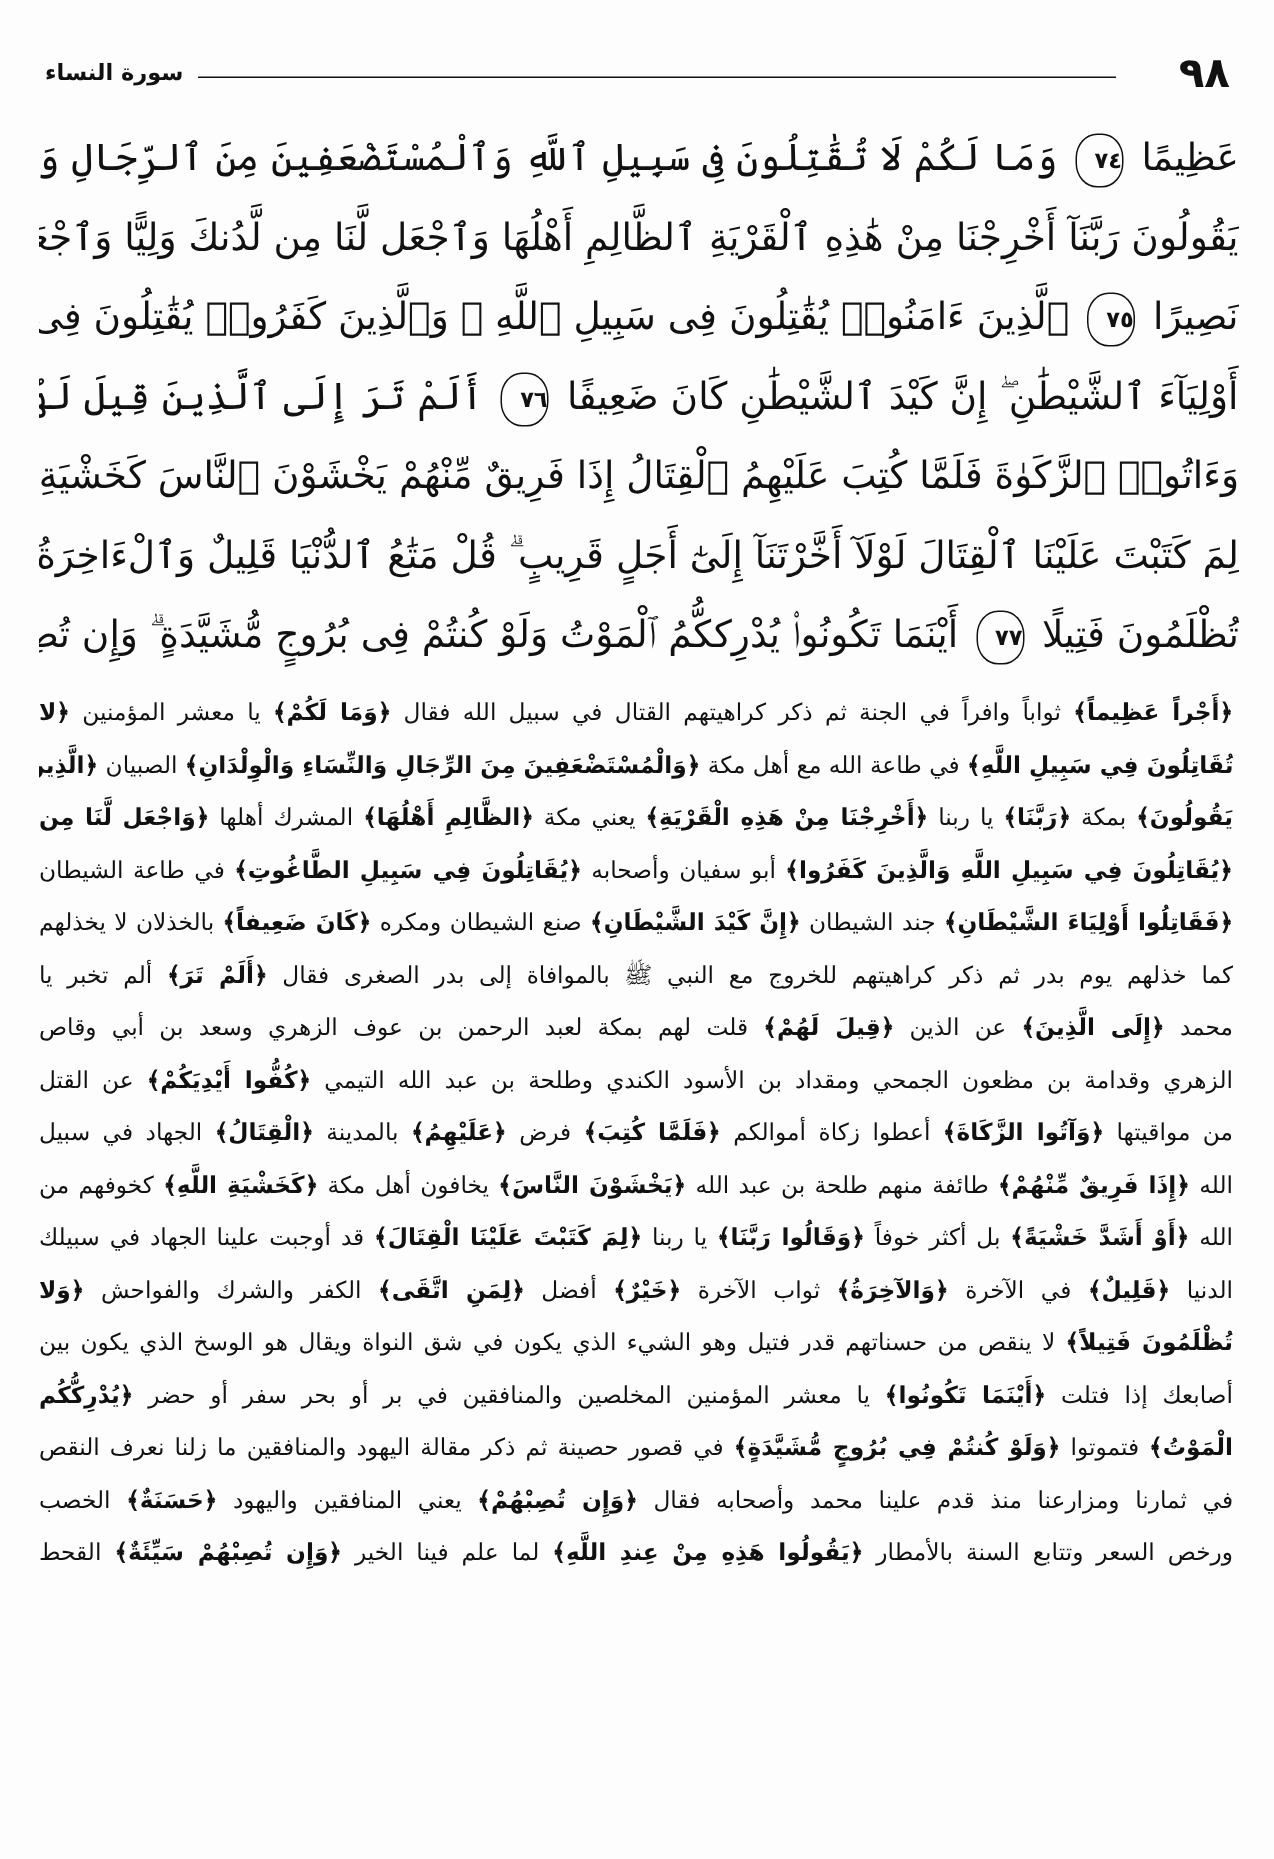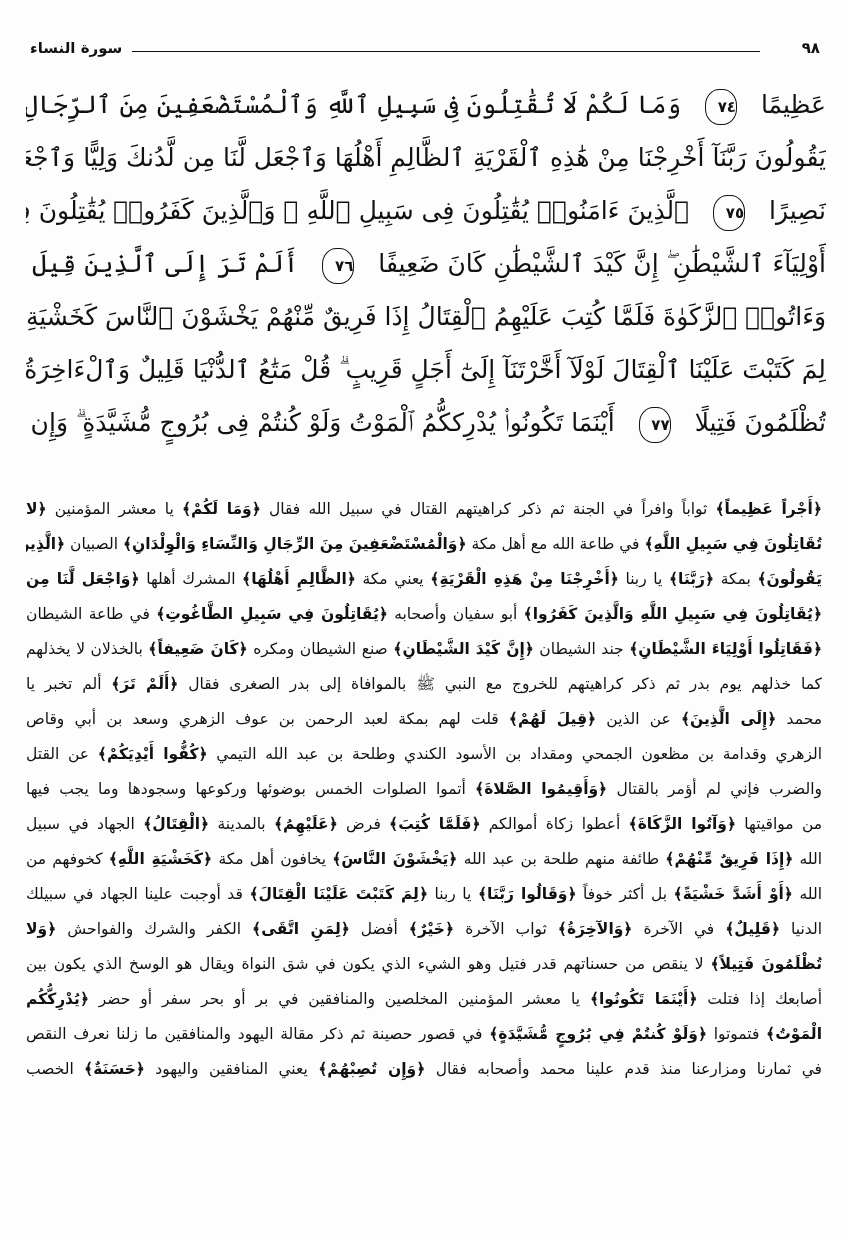--- a/index.html
+++ b/index.html
@@ -2,29 +2,29 @@
 <html><head>
 <meta charset="utf-8">
 <style>
   html, body { margin:0; padding:0; background:#fdfdfd; }
   body { width:849px; height:1239px; overflow:hidden; position:relative;
          font-family:"DejaVu Sans", sans-serif; color:#111; }
   .header { position:absolute; top:36px; left:30px; width:790px; height:24px;
             display:flex; align-items:center; direction:ltr; }
   .header .surah { font-size:15px; font-weight:bold; white-space:nowrap; direction:rtl; }
   .header .rule { flex:1; height:0; border-top:1.6px solid #111; margin:6px 10px 0 10px; }
-  .header .pagenum { font-size:15px; font-weight:bold; white-space:nowrap;margin-left:32px; }
+  .header .pagenum { font-size:28px; font-weight:bold; white-space:nowrap;margin-left:32px; }
   .quran { position:absolute; top:78px; left:26px; width:800px; direction:rtl;
            font-family:"DejaVu Serif", serif; font-size:25px; line-height:53px;
            text-align:justify; text-align-last:justify; }
   .quran .line { display:block; white-space:nowrap; text-align:justify; text-align-last:justify; overflow:hidden; }
   .marker { display:inline-block; width:30px; height:34px; border:1.5px solid #111; border-radius:45%;
             font-size:15px; line-height:34px; text-align:center; vertical-align:middle;
-            margin:0 16px; font-family:"DejaVu Sans", sans-serif; font-weight:bold; }
-  .tafsir { position:absolute; top:492px; left:26px; width:796px; direction:rtl;
+            margin:0 4px; font-family:"DejaVu Sans", sans-serif; font-weight:bold; }
+  .tafsir { position:absolute; top:458px; left:26px; width:796px; direction:rtl;
             font-family:"DejaVu Sans", sans-serif; font-size:15.5px; line-height:35px; }
   .tafsir .line { display:block; white-space:nowrap; text-align:justify; text-align-last:justify; overflow:hidden; }
   .q { font-weight:bold; }
 </style>
 </head>
 <body>
 
 <div class="header">
   <span class="surah">سورة النساء</span>
   <span class="rule"></span>
@@ -42,22 +42,22 @@
   </div>
 <div class="tafsir" id="tafsir">
     <span class="line"><span class="q">﴿أَجْراً عَظِيماً﴾</span><span> ثواباً وافراً في الجنة ثم ذكر كراهيتهم القتال في سبيل الله فقال </span><span class="q">﴿وَمَا لَكُمْ﴾</span><span> يا معشر المؤمنين </span><span class="q">﴿لا</span></span>
     <span class="line"><span class="q">تُقَاتِلُونَ فِي سَبِيلِ اللَّهِ﴾</span><span> في طاعة الله مع أهل مكة </span><span class="q">﴿وَالْمُسْتَضْعَفِينَ مِنَ الرِّجَالِ وَالنِّسَاءِ وَالْوِلْدَانِ﴾</span><span> الصبيان </span><span class="q">﴿الَّذِينَ</span></span>
     <span class="line"><span class="q">يَقُولُونَ﴾</span><span> بمكة </span><span class="q">﴿رَبَّنَا﴾</span><span> يا ربنا </span><span class="q">﴿أَخْرِجْنَا مِنْ هَذِهِ الْقَرْيَةِ﴾</span><span> يعني مكة </span><span class="q">﴿الظَّالِمِ أَهْلُهَا﴾</span><span> المشرك أهلها </span><span class="q">﴿وَاجْعَل لَّنَا مِن</span></span>
     <span class="line"><span class="q">﴿يُقَاتِلُونَ فِي سَبِيلِ اللَّهِ وَالَّذِينَ كَفَرُوا﴾</span><span> أبو سفيان وأصحابه </span><span class="q">﴿يُقَاتِلُونَ فِي سَبِيلِ الطَّاغُوتِ﴾</span><span> في طاعة الشيطان</span></span>
     <span class="line"><span class="q">﴿فَقَاتِلُوا أَوْلِيَاءَ الشَّيْطَانِ﴾</span><span> جند الشيطان </span><span class="q">﴿إِنَّ كَيْدَ الشَّيْطَانِ﴾</span><span> صنع الشيطان ومكره </span><span class="q">﴿كَانَ ضَعِيفاً﴾</span><span> بالخذلان لا يخذلهم</span></span>
     <span class="line"><span>كما خذلهم يوم بدر ثم ذكر كراهيتهم للخروج مع النبي ﷺ بالموافاة إلى بدر الصغرى فقال </span><span class="q">﴿أَلَمْ تَرَ﴾</span><span> ألم تخبر يا</span></span>
     <span class="line"><span>محمد </span><span class="q">﴿إِلَى الَّذِينَ﴾</span><span> عن الذين </span><span class="q">﴿قِيلَ لَهُمْ﴾</span><span> قلت لهم بمكة لعبد الرحمن بن عوف الزهري وسعد بن أبي وقاص</span></span>
     <span class="line"><span>الزهري وقدامة بن مظعون الجمحي ومقداد بن الأسود الكندي وطلحة بن عبد الله التيمي </span><span class="q">﴿كُفُّوا أَيْدِيَكُمْ﴾</span><span> عن القتل</span></span>
-    <span class="line"><span>والضرب فإني لم أؤمر بالقتال </span><span class="q">﴿وَأَقِيمُوا الصَّلاةَ﴾</span><span> أتموا الصلوات الخمس بوضوئها وركوعها وسجودها وما يجب فيها</span></span>
     <span class="line"><span>من مواقيتها </span><span class="q">﴿وَآتُوا الزَّكَاةَ﴾</span><span> أعطوا زكاة أموالكم </span><span class="q">﴿فَلَمَّا كُتِبَ﴾</span><span> فرض </span><span class="q">﴿عَلَيْهِمُ﴾</span><span> بالمدينة </span><span class="q">﴿الْقِتَالُ﴾</span><span> الجهاد في سبيل</span></span>
     <span class="line"><span>الله </span><span class="q">﴿إِذَا فَرِيقٌ مِّنْهُمْ﴾</span><span> طائفة منهم طلحة بن عبد الله </span><span class="q">﴿يَخْشَوْنَ النَّاسَ﴾</span><span> يخافون أهل مكة </span><span class="q">﴿كَخَشْيَةِ اللَّهِ﴾</span><span> كخوفهم من</span></span>
     <span class="line"><span>الله </span><span class="q">﴿أَوْ أَشَدَّ خَشْيَةً﴾</span><span> بل أكثر خوفاً </span><span class="q">﴿وَقَالُوا رَبَّنَا﴾</span><span> يا ربنا </span><span class="q">﴿لِمَ كَتَبْتَ عَلَيْنَا الْقِتَالَ﴾</span><span> قد أوجبت علينا الجهاد في سبيلك</span></span>
     <span class="line"><span>الدنيا </span><span class="q">﴿قَلِيلٌ﴾</span><span> في الآخرة </span><span class="q">﴿وَالآخِرَةُ﴾</span><span> ثواب الآخرة </span><span class="q">﴿خَيْرٌ﴾</span><span> أفضل </span><span class="q">﴿لِمَنِ اتَّقَى﴾</span><span> الكفر والشرك والفواحش </span><span class="q">﴿وَلا</span></span>
     <span class="line"><span class="q">تُظْلَمُونَ فَتِيلاً﴾</span><span> لا ينقص من حسناتهم قدر فتيل وهو الشيء الذي يكون في شق النواة ويقال هو الوسخ الذي يكون بين</span></span>
     <span class="line"><span>أصابعك إذا فتلت </span><span class="q">﴿أَيْنَمَا تَكُونُوا﴾</span><span> يا معشر المؤمنين المخلصين والمنافقين في بر أو بحر سفر أو حضر </span><span class="q">﴿يُدْرِكُّكُم</span></span>
     <span class="line"><span class="q">الْمَوْتُ﴾</span><span> فتموتوا </span><span class="q">﴿وَلَوْ كُنتُمْ فِي بُرُوجٍ مُّشَيَّدَةٍ﴾</span><span> في قصور حصينة ثم ذكر مقالة اليهود والمنافقين ما زلنا نعرف النقص</span></span>
     <span class="line"><span>في ثمارنا ومزارعنا منذ قدم علينا محمد وأصحابه فقال </span><span class="q">﴿وَإِن تُصِبْهُمْ﴾</span><span> يعني المنافقين واليهود </span><span class="q">﴿حَسَنَةٌ﴾</span><span> الخصب</span></span>
+    <span class="line"><span>ورخص السعر وتتابع السنة بالأمطار </span><span class="q">﴿يَقُولُوا هَذِهِ مِنْ عِندِ اللَّهِ﴾</span><span> لما علم فينا الخير </span><span class="q">﴿وَإِن تُصِبْهُمْ سَيِّئَةٌ﴾</span><span> القحط</span></span>
   </div>
 
 </body></html>

